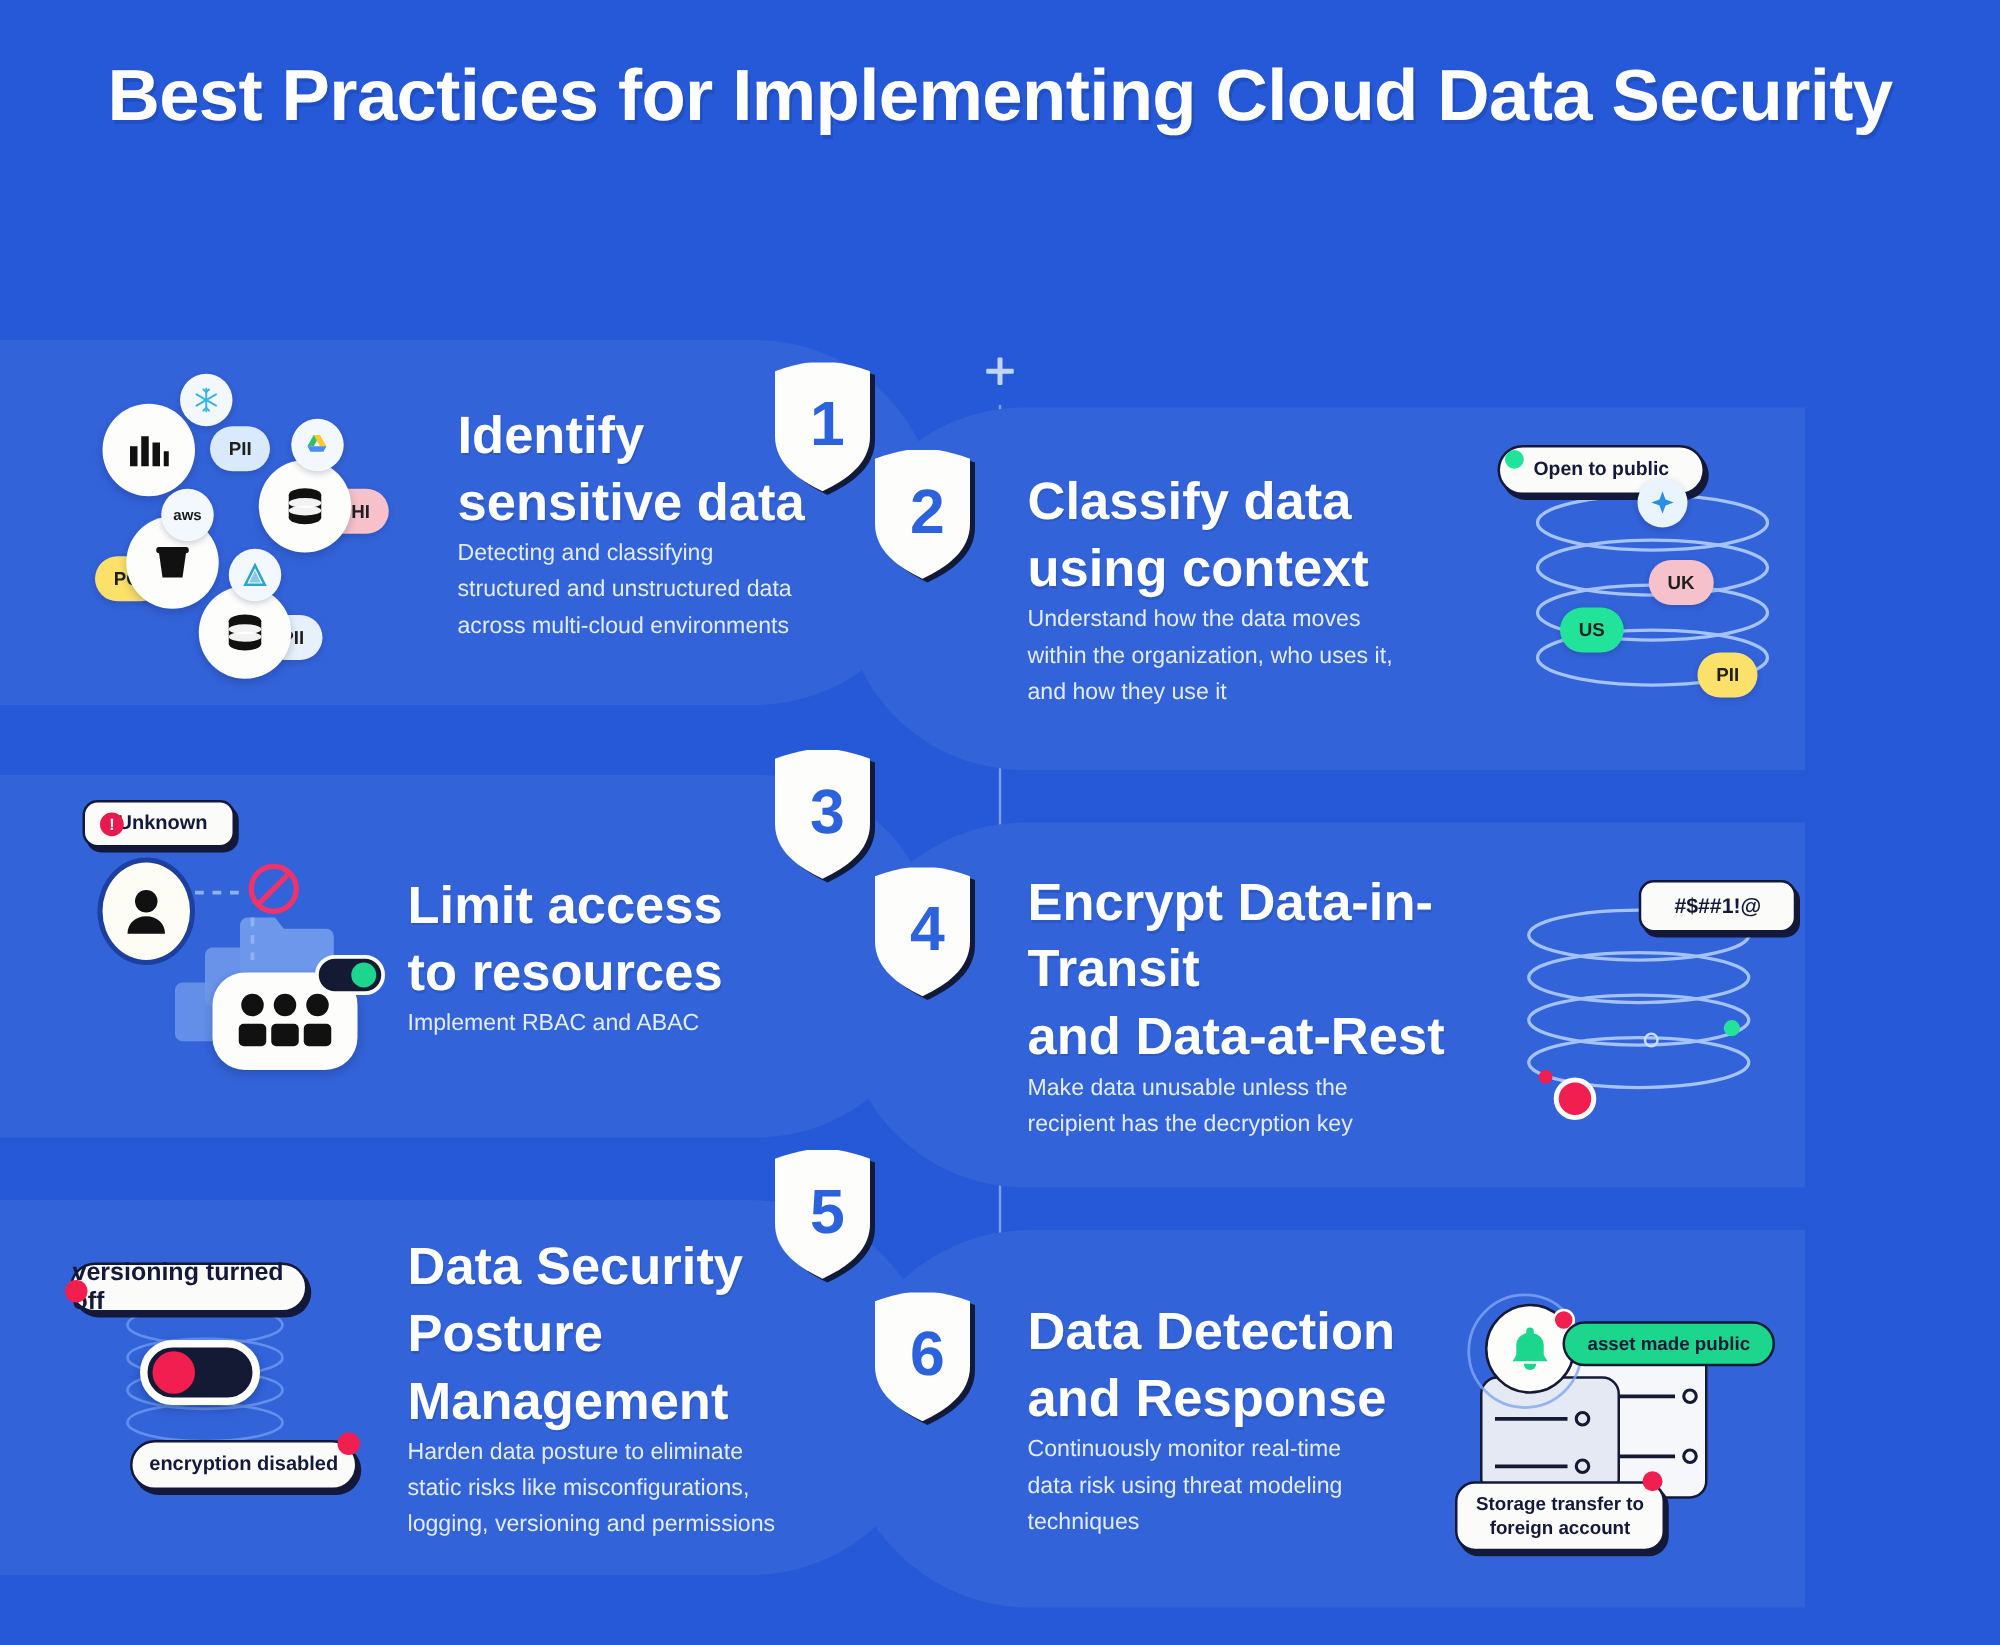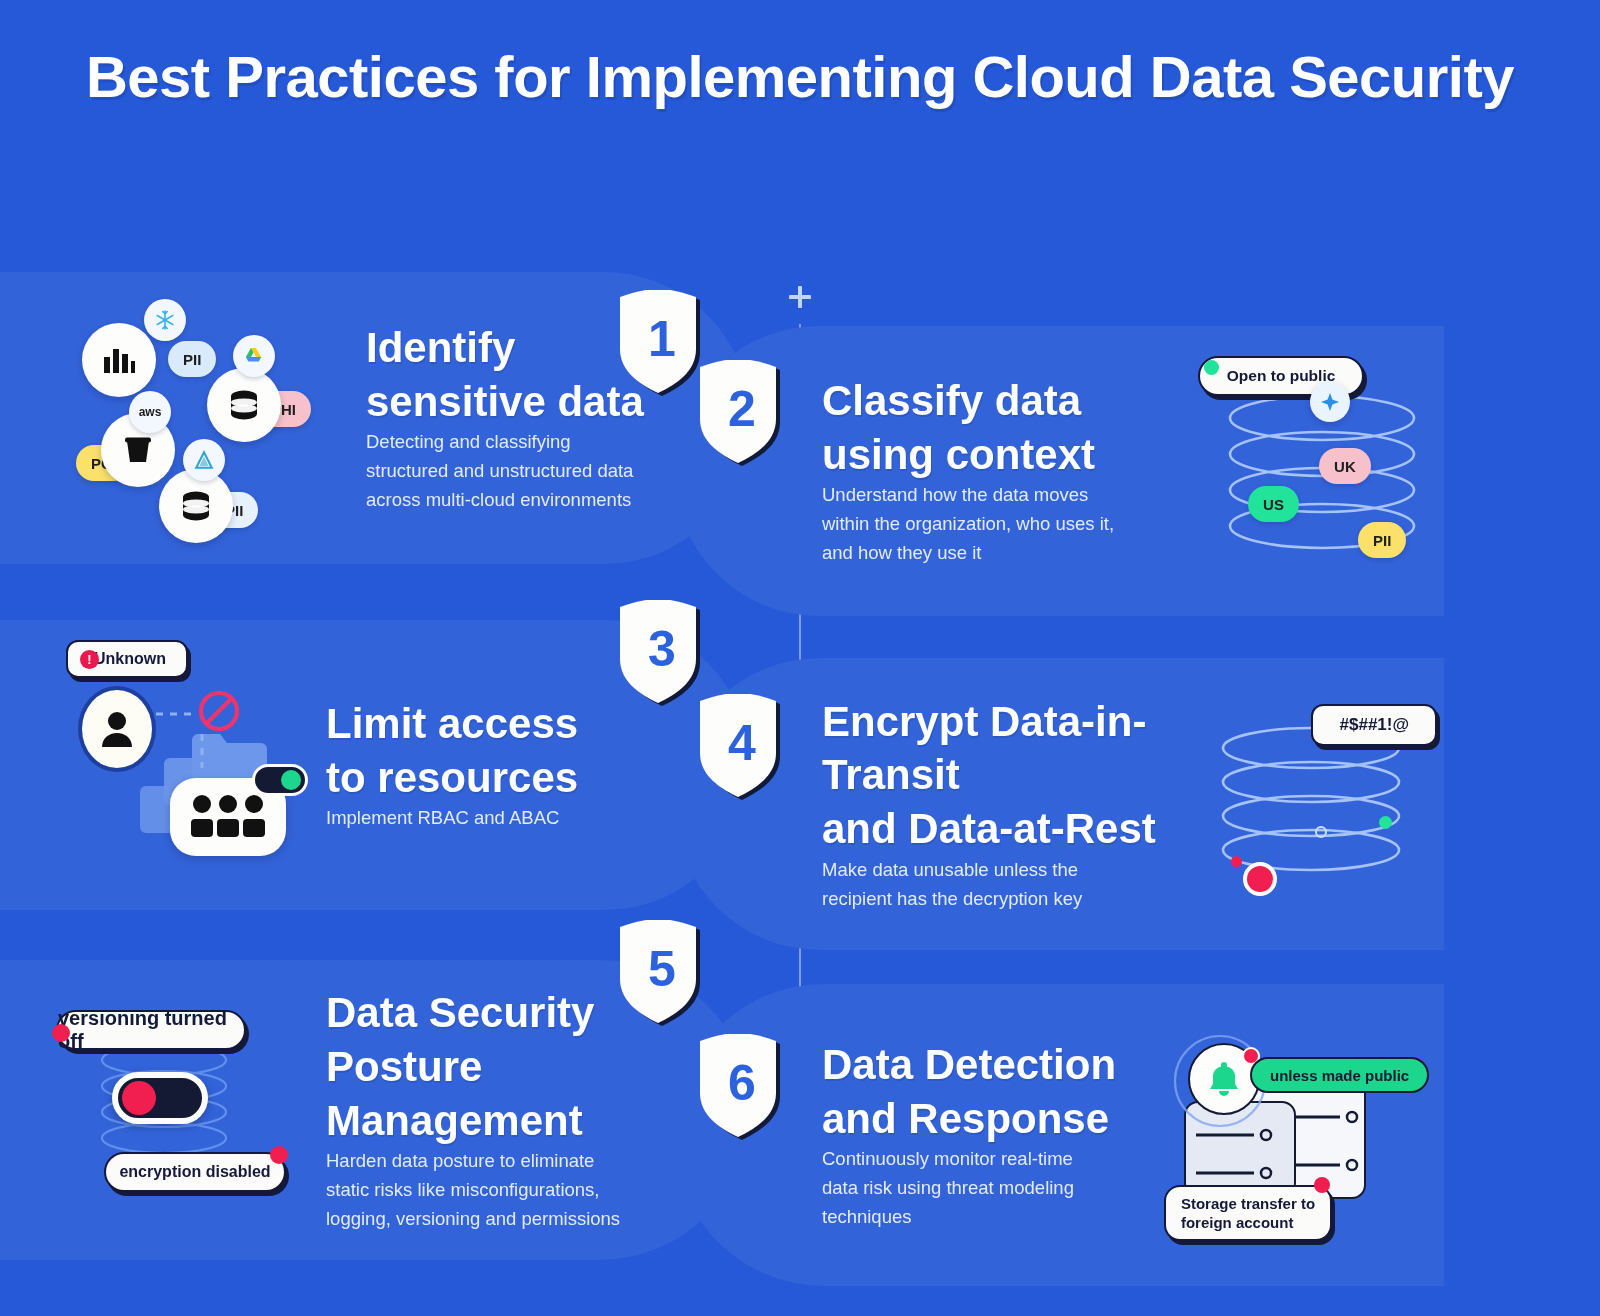--- a/index.html
+++ b/index.html
@@ -546,23 +546,23 @@
             <path d="M12 31a5 5 0 0010 0z" fill="#1cd68e"></path>
           </svg>
       </div>
       <div style="position:absolute;left:84px;top:12px;width:18px;height:18px;border-radius:50%;background:#f01f4f;border:2px solid #fdfdfc;z-index:5;"></div>
 
       <svg style="position:absolute;left:14px;top:-2px;" width="96" height="96" viewBox="0 0 96 96">
           <circle cx="48" cy="48" r="45" fill="none" stroke="#7fa6f2" stroke-width="2.2" opacity=".8"></circle>
         </svg>
 
       <div class="pill" style="position:absolute;left:92px;top:22px;height:36px;padding:0 18px;background:#1cd68e;border:2.5px solid #141a33;font-size:15px;color:#141a33;z-index:6;">
-        <span>unless made public</span>
-      </div>
-      <div class="bubble" style="position:absolute;left:6px;top:150px;width:168px;height:56px;font-size:15px;border-radius:16px;line-height:1.3;z-index:6;">
+        <span>asset made public</span>
+      </div>
+      <div class="bubble" style="position:absolute;left:6px;top:150px;width:168px;height:56px;font-size:15px;border-radius:16px;line-height:1.3;text-align:center;z-index:6;">
         <span>Storage transfer to
 foreign account</span>
       </div>
       <div style="position:absolute;left:156px;top:142px;width:16px;height:16px;border-radius:50%;background:#f01f4f;z-index:7;"></div>
     </div>
   </div>
 
 </div>
 
 </body></html>

